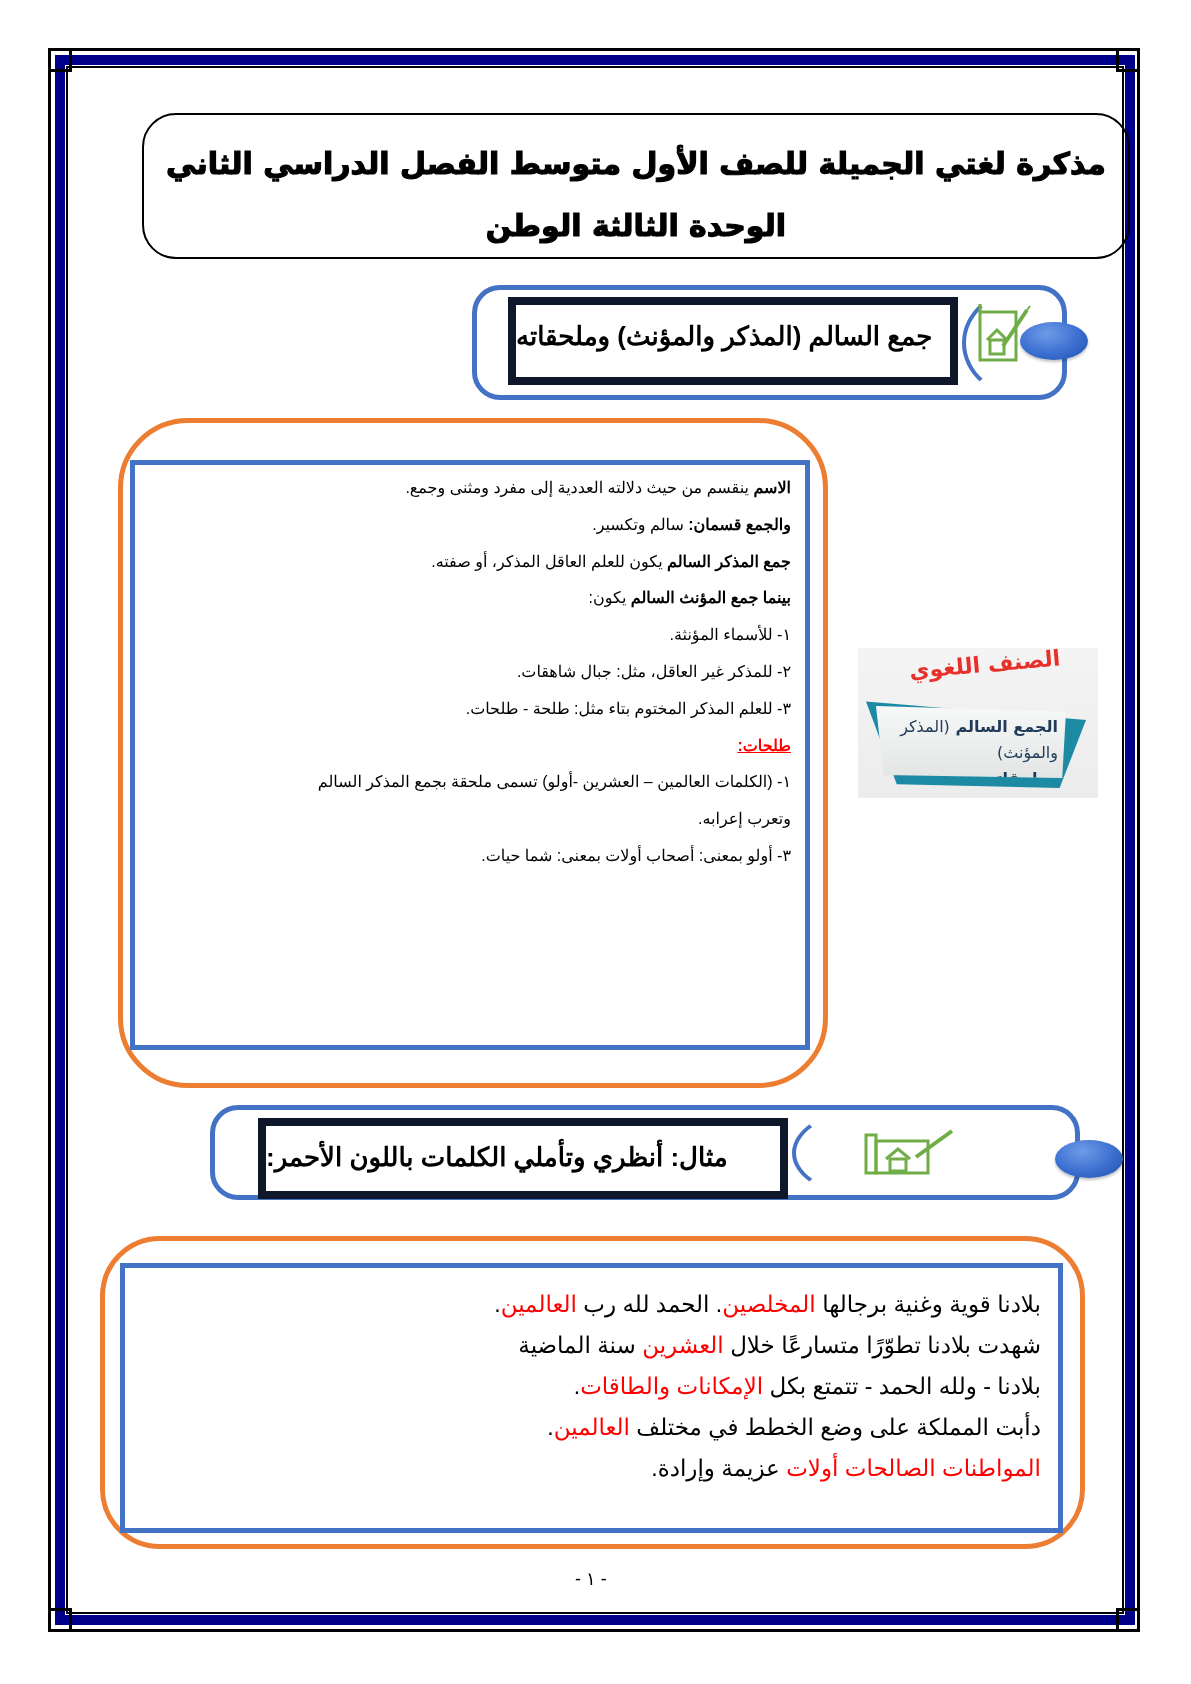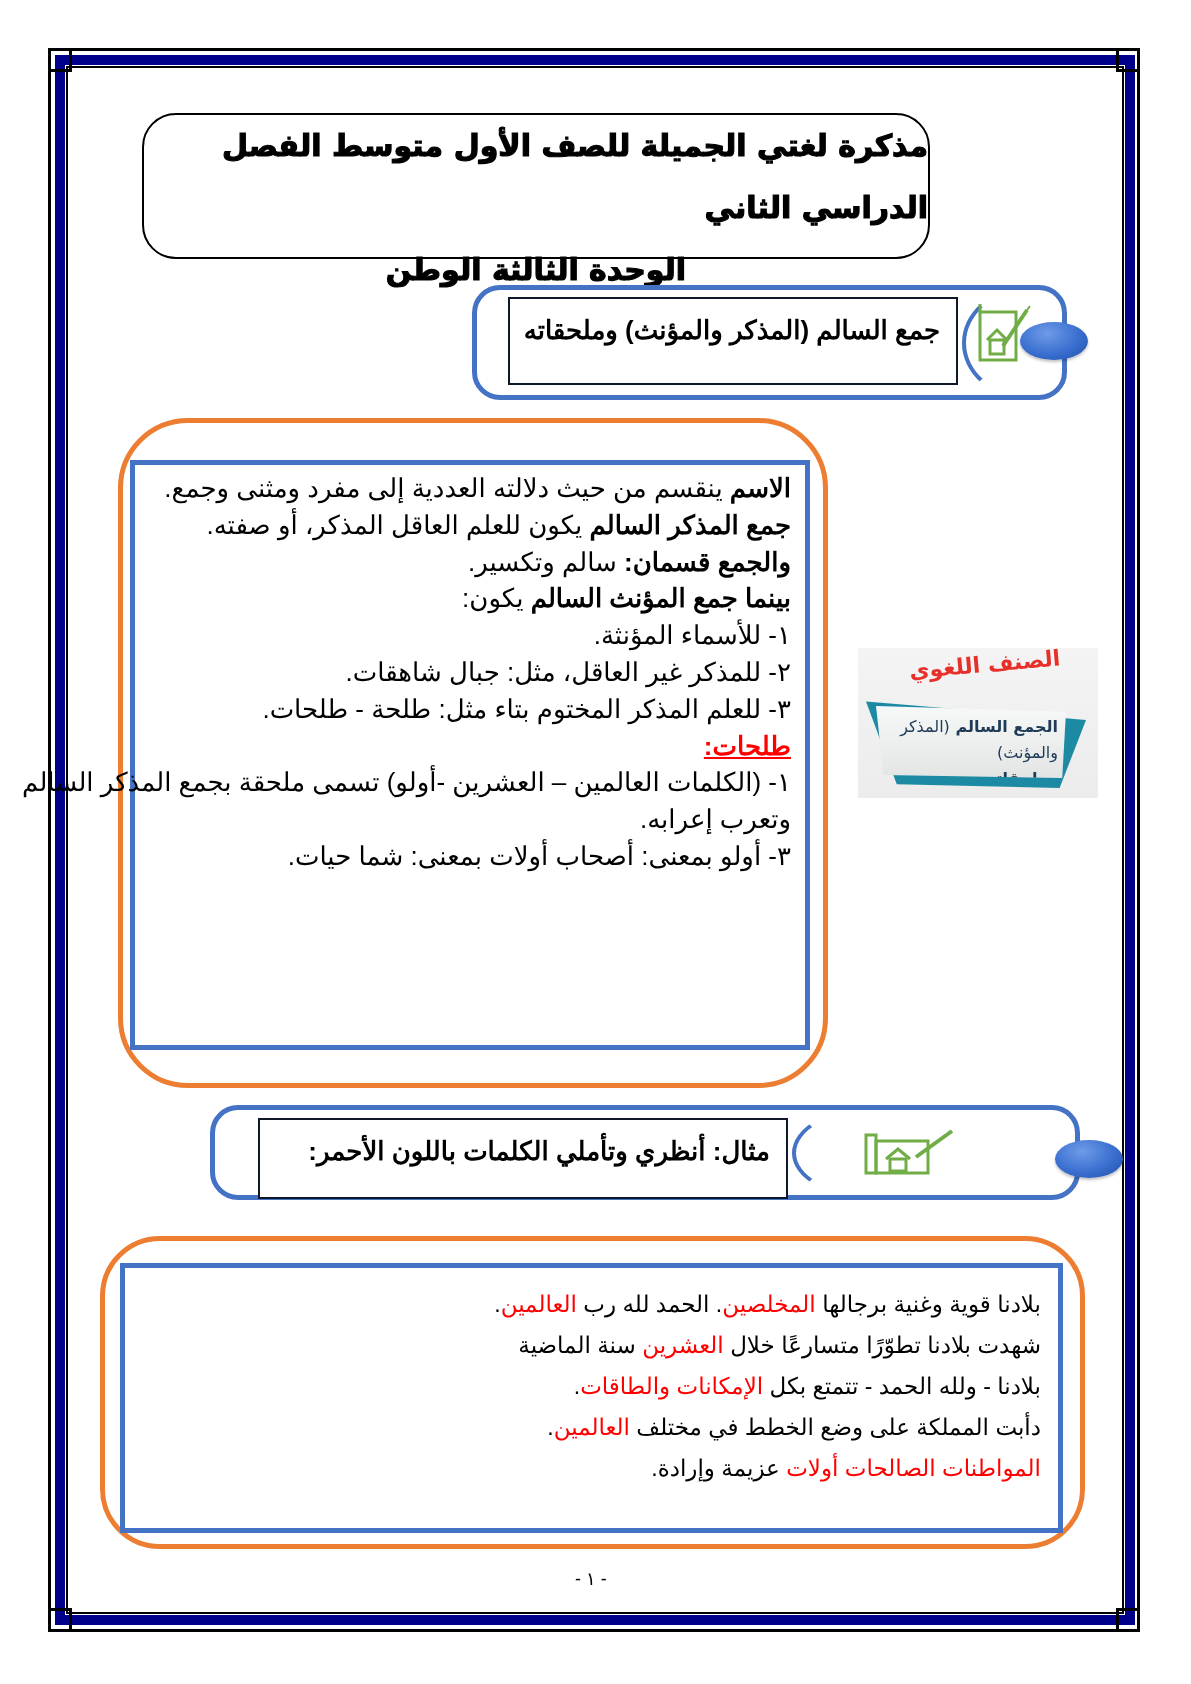--- a/index.html
+++ b/index.html
@@ -6,36 +6,36 @@
     html, body { width: 1191px; height: 1684px; background: #ffffff; overflow: hidden; }
     body { position: relative; font-family: "DejaVu Sans", "Liberation Sans", sans-serif; direction: rtl; color: #000; }
 
     
     .page-border-outer { position: absolute; left: 48px; top: 48px; width: 1092px; height: 1584px; border: 3px solid #000; }
     .page-border-blue { position: absolute; left: 55px; top: 55px; width: 1080px; height: 1570px; border: 10px solid #00008b; }
     .page-border-inner { position: absolute; left: 66px; top: 66px; width: 1058px; height: 1548px; border: 2px solid #000; }
     .corner { position: absolute; width: 24px; height: 24px; border: 3px solid #000; background: transparent; }
 
     
-    .title-box { position: absolute; left: 142px; top: 113px; width: 788px; height: 146px; border: 2px solid #000; border-radius: 34px; display: flex; flex-direction: column; align-items: center; justify-content: space-between; }
+    .title-box { position: absolute; left: 142px; top: 113px; width: 988px; height: 146px; border: 2px solid #000; border-radius: 34px; display: flex; flex-direction: column; align-items: center; justify-content: flex-end; }
     .title-line { font-family: "DejaVu Sans", sans-serif; font-weight: 900; font-size: 30px; line-height: 62px; letter-spacing: 0; -webkit-text-stroke: 1.2px #000; }
 
     
     .banner { position: absolute; border: 5px solid #4472c4; border-radius: 28px; background: #fff; }
     .banner-arc { position: absolute; border: 4px solid #4472c4; border-radius: 50%; border-left-color: transparent; border-bottom-color: #4472c4; }
-    .banner-label { position: absolute; border: 2px solid #0f172a; background: #fff; display: flex; align-items: flex-start; justify-content: flex-start; padding-right: 16px; padding-top: 16px; }
+    .banner-label { position: absolute; border: 8px solid #0f172a; background: #fff; display: flex; align-items: flex-start; justify-content: flex-end; padding-right: 16px; padding-top: 16px; }
     .banner-label span { font-family: "Liberation Sans", sans-serif; font-weight: bold; font-size: 26px; }
     .pill { position: absolute; width: 68px; height: 38px; border-radius: 50%; background: radial-gradient(ellipse at 40% 30%, #6f9be8 0%, #3a6fd0 55%, #1f4fa8 100%); box-shadow: 0 2px 3px rgba(0,0,0,0.25); }
     .icon-doc { position: absolute; }
 
     
     .orange-frame { position: absolute; border: 5px solid #ed7d31; border-radius: 70px; }
     .blue-frame { position: absolute; border: 5px solid #4472c4; background: #fff; }
 
-    .text-block { position: absolute; font-family: "Liberation Sans", sans-serif; font-size: 26px; line-height: 36.8px; text-align: right; }
+    .text-block { position: absolute; font-family: "Liberation Sans", sans-serif; font-size: 16px; line-height: 36.8px; text-align: right; }
     .text-block p { white-space: nowrap; }
     .b { font-weight: bold; }
     .red-u { color: #ff0000; font-weight: bold; text-decoration: underline; }
     .red { color: #ff0000; font-weight: normal; }
 
     .example-block { position: absolute; font-family: "Liberation Sans", sans-serif; font-size: 23px; line-height: 41px; text-align: right; }
     .example-block p { white-space: nowrap; }
 
     
     .card { position: absolute; left: 858px; top: 648px; width: 240px; height: 150px; }
@@ -76,22 +76,22 @@
   <polyline points="12,40 22,30 32,40" fill="none" stroke="#70ad47" stroke-width="3"></polyline>
   <rect x="15" y="40" width="14" height="14" fill="none" stroke="#70ad47" stroke-width="3"></rect>
   <line x1="28" y1="46" x2="52" y2="10" stroke="#70ad47" stroke-width="4"></line>
   <line x1="52" y1="10" x2="55" y2="6" stroke="#70ad47" stroke-width="2"></line>
 </svg>
 
 <div class="orange-frame" style="left:118px;top:418px;width:710px;height:670px;"></div>
 <div class="blue-frame" style="left:130px;top:460px;width:680px;height:590px;"></div>
 <div class="text-block" style="right:400px;top:470px;width:650px;">
   <p><span class="b">الاسم</span><span> ينقسم من حيث دلالته العددية إلى مفرد ومثنى وجمع.</span></p>
+  <p><span class="b"> والجمع قسمان:</span><span> سالم وتكسير.</span></p>
   <p><span class="b">جمع المذكر السالم</span><span> يكون للعلم العاقل المذكر، أو صفته.</span></p>
-  <p><span class="b"> والجمع قسمان:</span><span> سالم وتكسير.</span></p>
   <p><span class="b">بينما جمع المؤنث السالم</span><span> يكون:</span></p>
   <p><span> ١- للأسماء المؤنثة.</span></p>
   <p><span>٢- للمذكر غير العاقل، مثل: جبال شاهقات.</span></p>
   <p><span>٣- للعلم المذكر المختوم بتاء مثل: طلحة - طلحات.</span></p>
   <p><span class="red-u">طلحات:</span></p>
   <p>١- (الكلمات العالمين – العشرين -أولو) تسمى ملحقة بجمع المذكر السالم</p>
   <p>وتعرب إعرابه.</p>
   <p>٣- أولو بمعنى: أصحاب أولات بمعنى: شما حيات.</p>
 </div>
 

